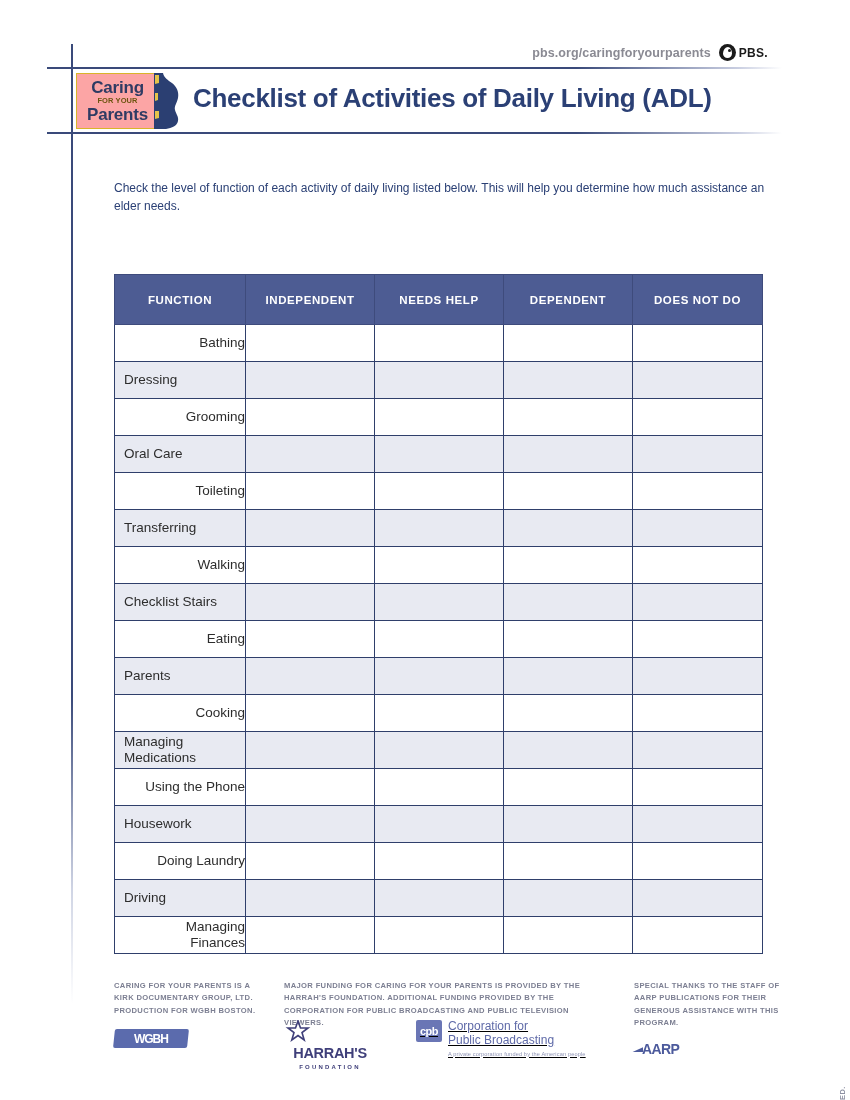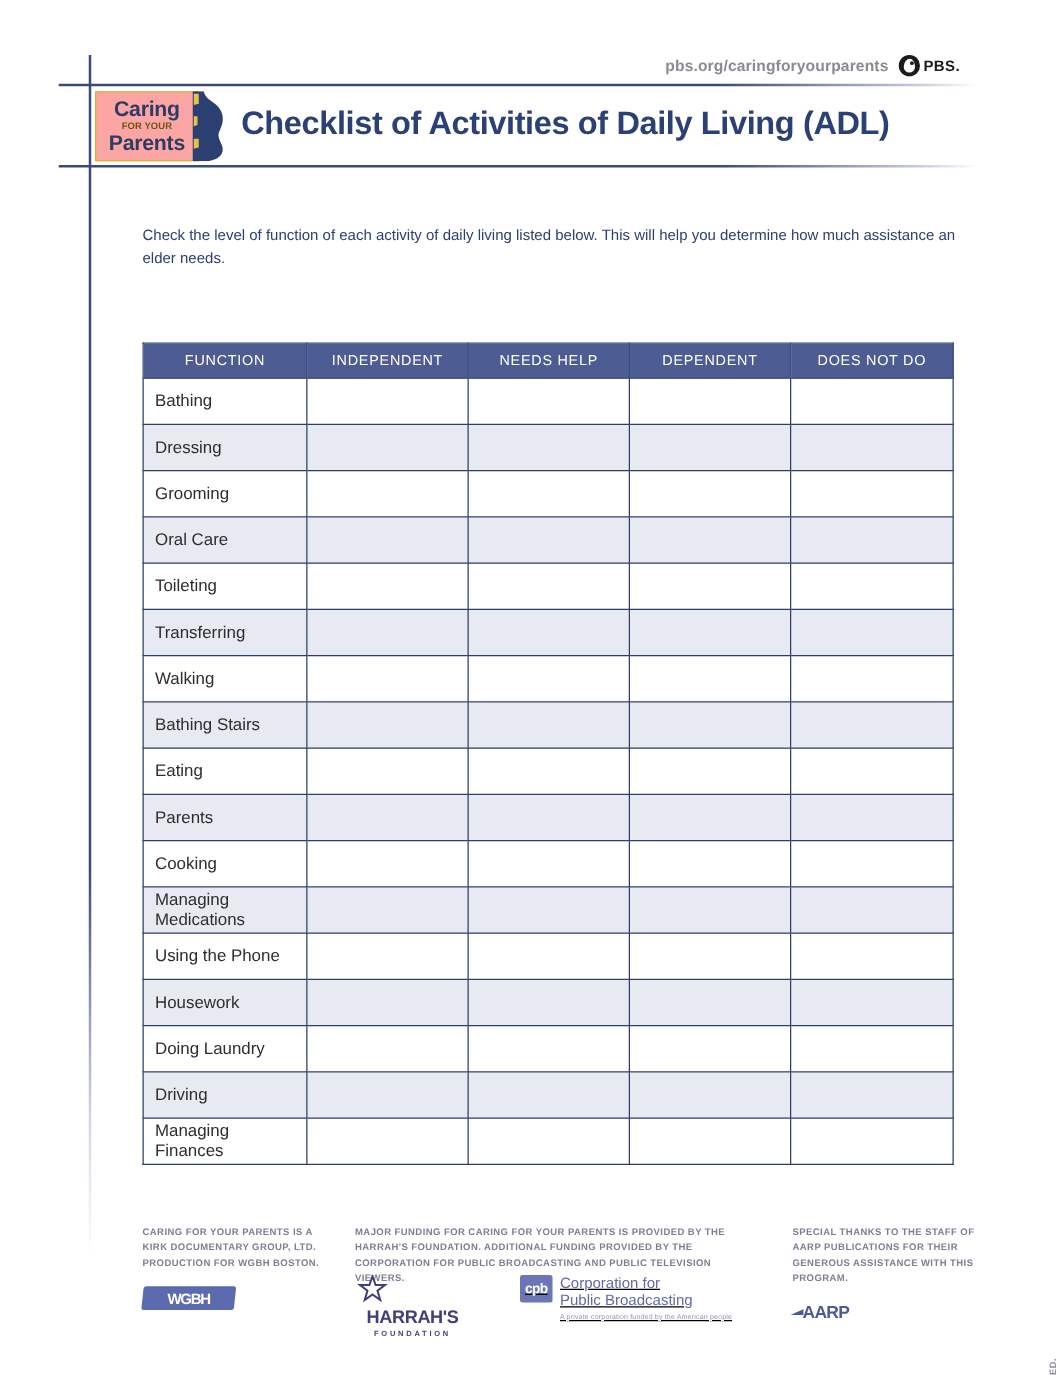--- a/index.html
+++ b/index.html
@@ -74,33 +74,33 @@
     font-size: 12px; color: #2b4075; line-height: 1.48;
   }
 
   
   .tbl {
     position: absolute; left: 114px; top: 274px; width: 648px;
     border-collapse: collapse; table-layout: fixed;
   }
   .tbl th {
     background: #4d5c93; color: #ffffff;
-    font-size: 11.5px; font-weight: normal; letter-spacing: .6px;
-    height: 28px; text-align: center; vertical-align: middle;
+    font-size: 11.5px; font-weight: bold; letter-spacing: .6px;
+    height: 50px; text-align: center; vertical-align: middle;
     border: 1px solid #3e4b7c;
   }
   .tbl th:first-child { border-left: 1px solid #3e4b7c; }
   .tbl td {
     border: 1.3px solid #2f3f6b; height: 37px; vertical-align: middle;
   }
   .tbl td.fn {
     font-size: 13.5px; color: #2d2d2d; padding-left: 9px; line-height: 1.16;
   }
   .tbl tr.alt td { background: #e8eaf2; }
-  .tbl tr.plain td { background: #ffffff; }
+  .tbl tr.plain td { background: #ffffff; text-align: right; }
   .tbl td.cell { background: inherit; }
   .c0 { width: 131px; } .c1 { width: 129px; } .c2 { width: 129px; }
   .c3 { width: 129px; } .c4 { width: 130px; }
   .two-line { line-height: 1.15; }
 
   
   .footer { position: absolute; left: 114px; top: 980px; width: 650px; }
   .fcol { position: absolute; top: 0; }
   .fcol-a { left: 0; width: 150px; }
   .fcol-b { left: 170px; width: 310px; }
@@ -249,21 +249,21 @@
           <td class="cell"></td>
         </tr>
         <tr class="plain">
           <td class="fn">Walking</td>
           <td class="cell"></td>
           <td class="cell"></td>
           <td class="cell"></td>
           <td class="cell"></td>
         </tr>
         <tr class="alt">
-          <td class="fn">Bathing Stairs</td>
+          <td class="fn">Checklist Stairs</td>
           <td class="cell"></td>
           <td class="cell"></td>
           <td class="cell"></td>
           <td class="cell"></td>
         </tr>
         <tr class="plain">
           <td class="fn">Eating</td>
           <td class="cell"></td>
           <td class="cell"></td>
           <td class="cell"></td>

